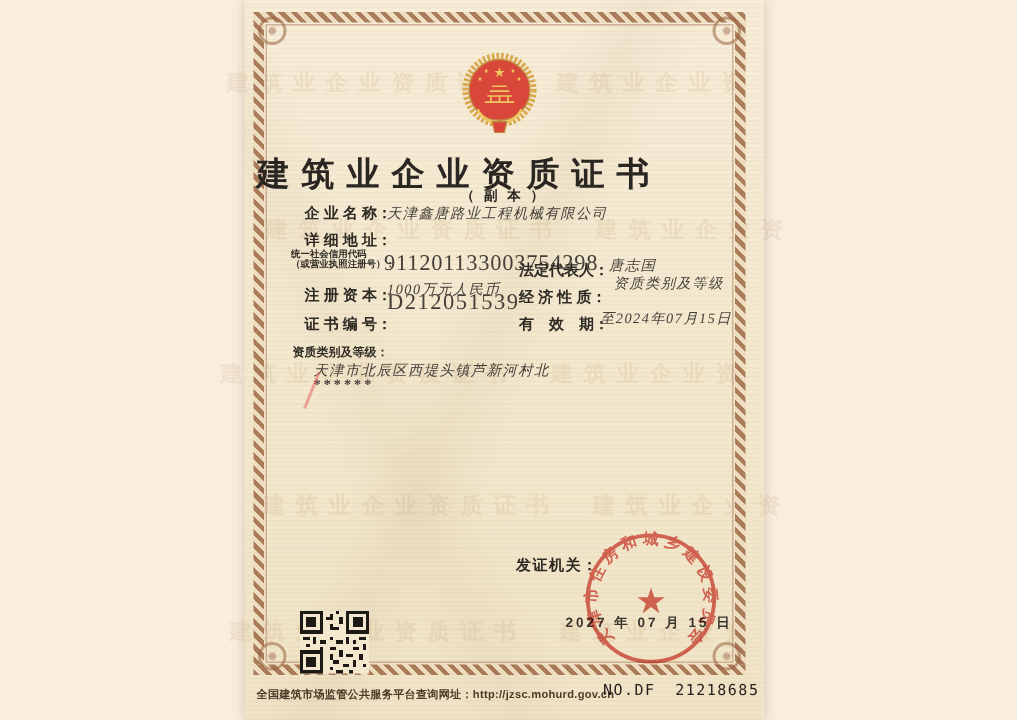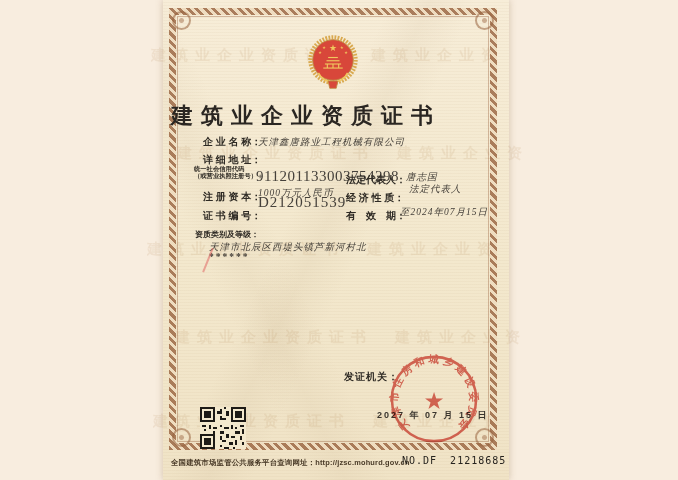--- a/index.html
+++ b/index.html
@@ -124,38 +124,39 @@
       <path d="M24 33 h16"></path>
       <path d="M22 37 h20"></path>
       <path d="M20 42 h24"></path>
       <path d="M25 37 v5 M32 37 v5 M39 37 v5"></path>
       <path d="M14 48 a20 20 0 0 0 36 0" stroke-width="2"></path>
     </g>
     <path d="M26 58 h12 l-2 9 h-8 z" fill="#d8473a" stroke="#c08a3e" stroke-width="1"></path>
   </svg>
 
   <div class="cert-title">建筑业企业资质证书</div>
+  <div class="cert-subtitle">（ 副 本 ）</div>
 
   <span class="lab l-company">企 业 名 称：</span>
   <span class="val v-company">天津鑫唐路业工程机械有限公司</span>
 
   <span class="lab l-address">详 细 地 址：</span>
 
   <span class="lab l-credit1">统一社会信用代码</span>
   <span class="lab l-credit2">（或营业执照注册号）：</span>
   <span class="val v-credit">911201133003754298</span>
 
   <span class="lab l-legal">法定代表人：</span>
   <span class="val v-legal">唐志国</span>
 
   <span class="lab l-capital">注 册 资 本：</span>
   <span class="val v-capital">1000万元人民币</span>
 
   <span class="lab l-econ">经 济 性 质：</span>
-  <span class="val v-econ">法定代表人</span>
+  <span class="val v-econ">资质类别及等级</span>
 
   <span class="lab l-certno">证 书 编 号：</span>
   <span class="val v-certno">D212051539</span>
 
   <span class="lab l-valid">有　效　期：</span>
   <span class="val v-valid">至2024年07月15日</span>
 
   <span class="lab l-qual">资质类别及等级：</span>
   <span class="val v-qual">天津市北辰区西堤头镇芦新河村北</span>
   <span class="val v-stars">******</span>

